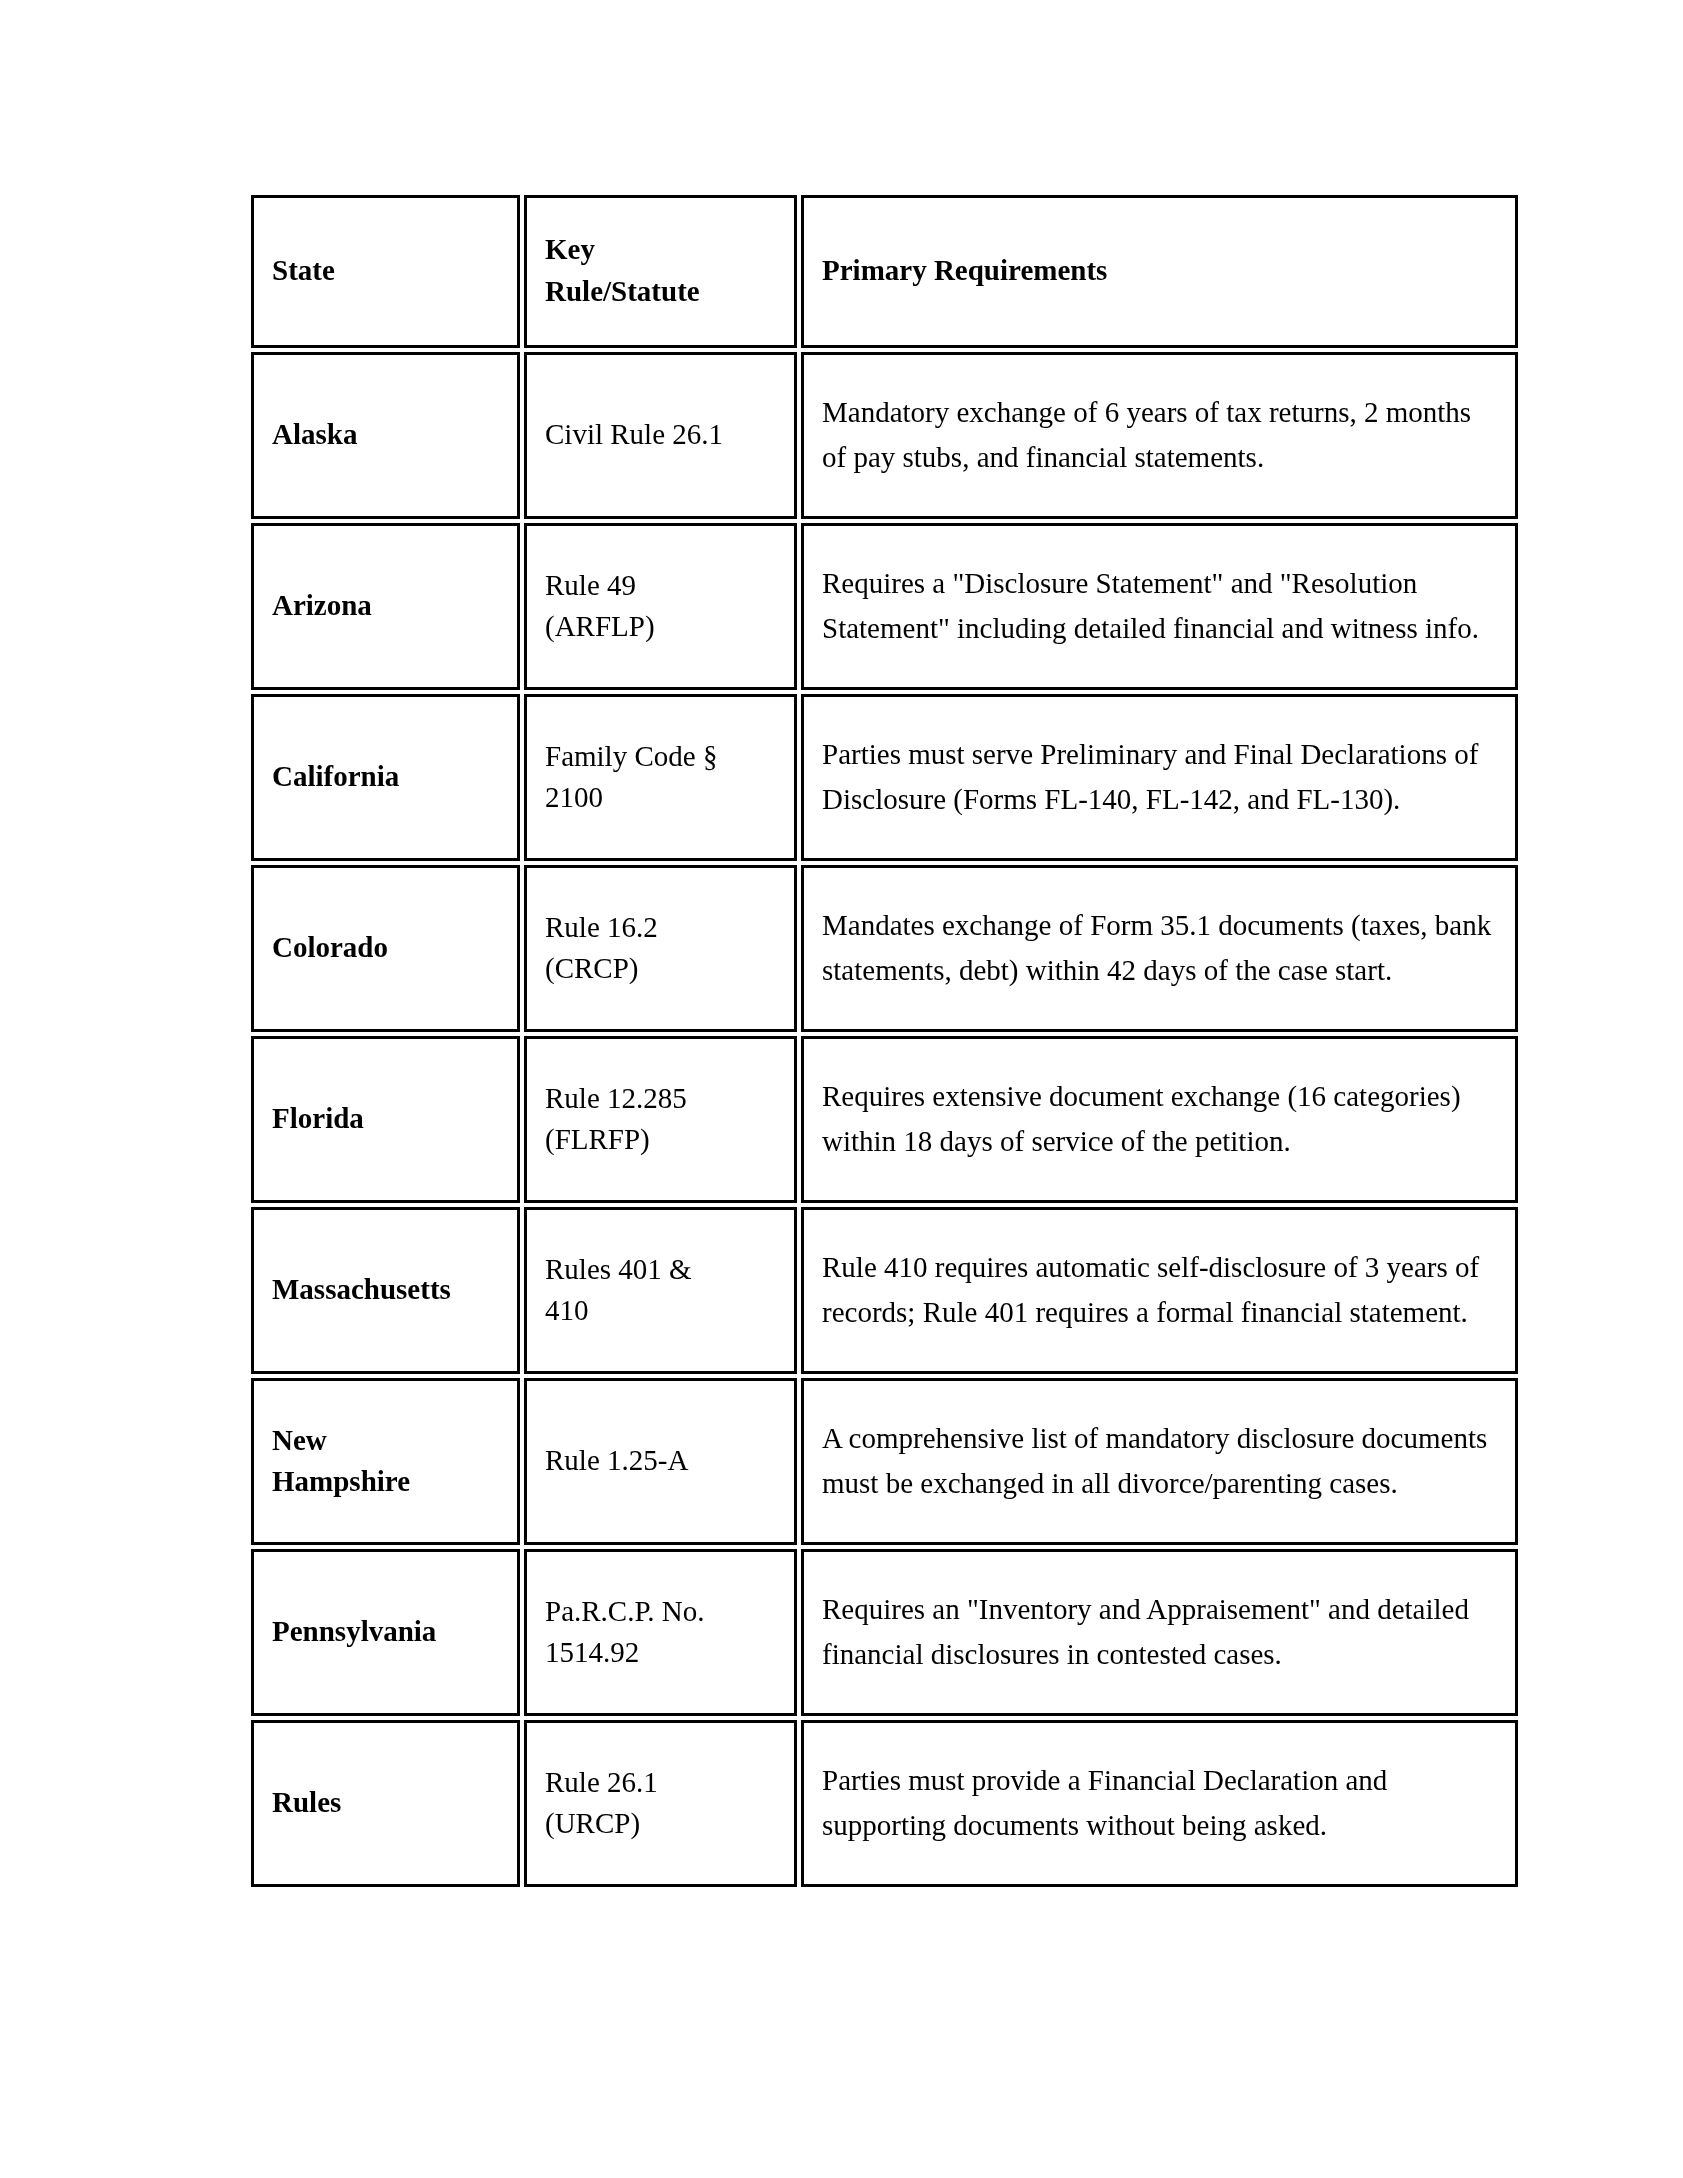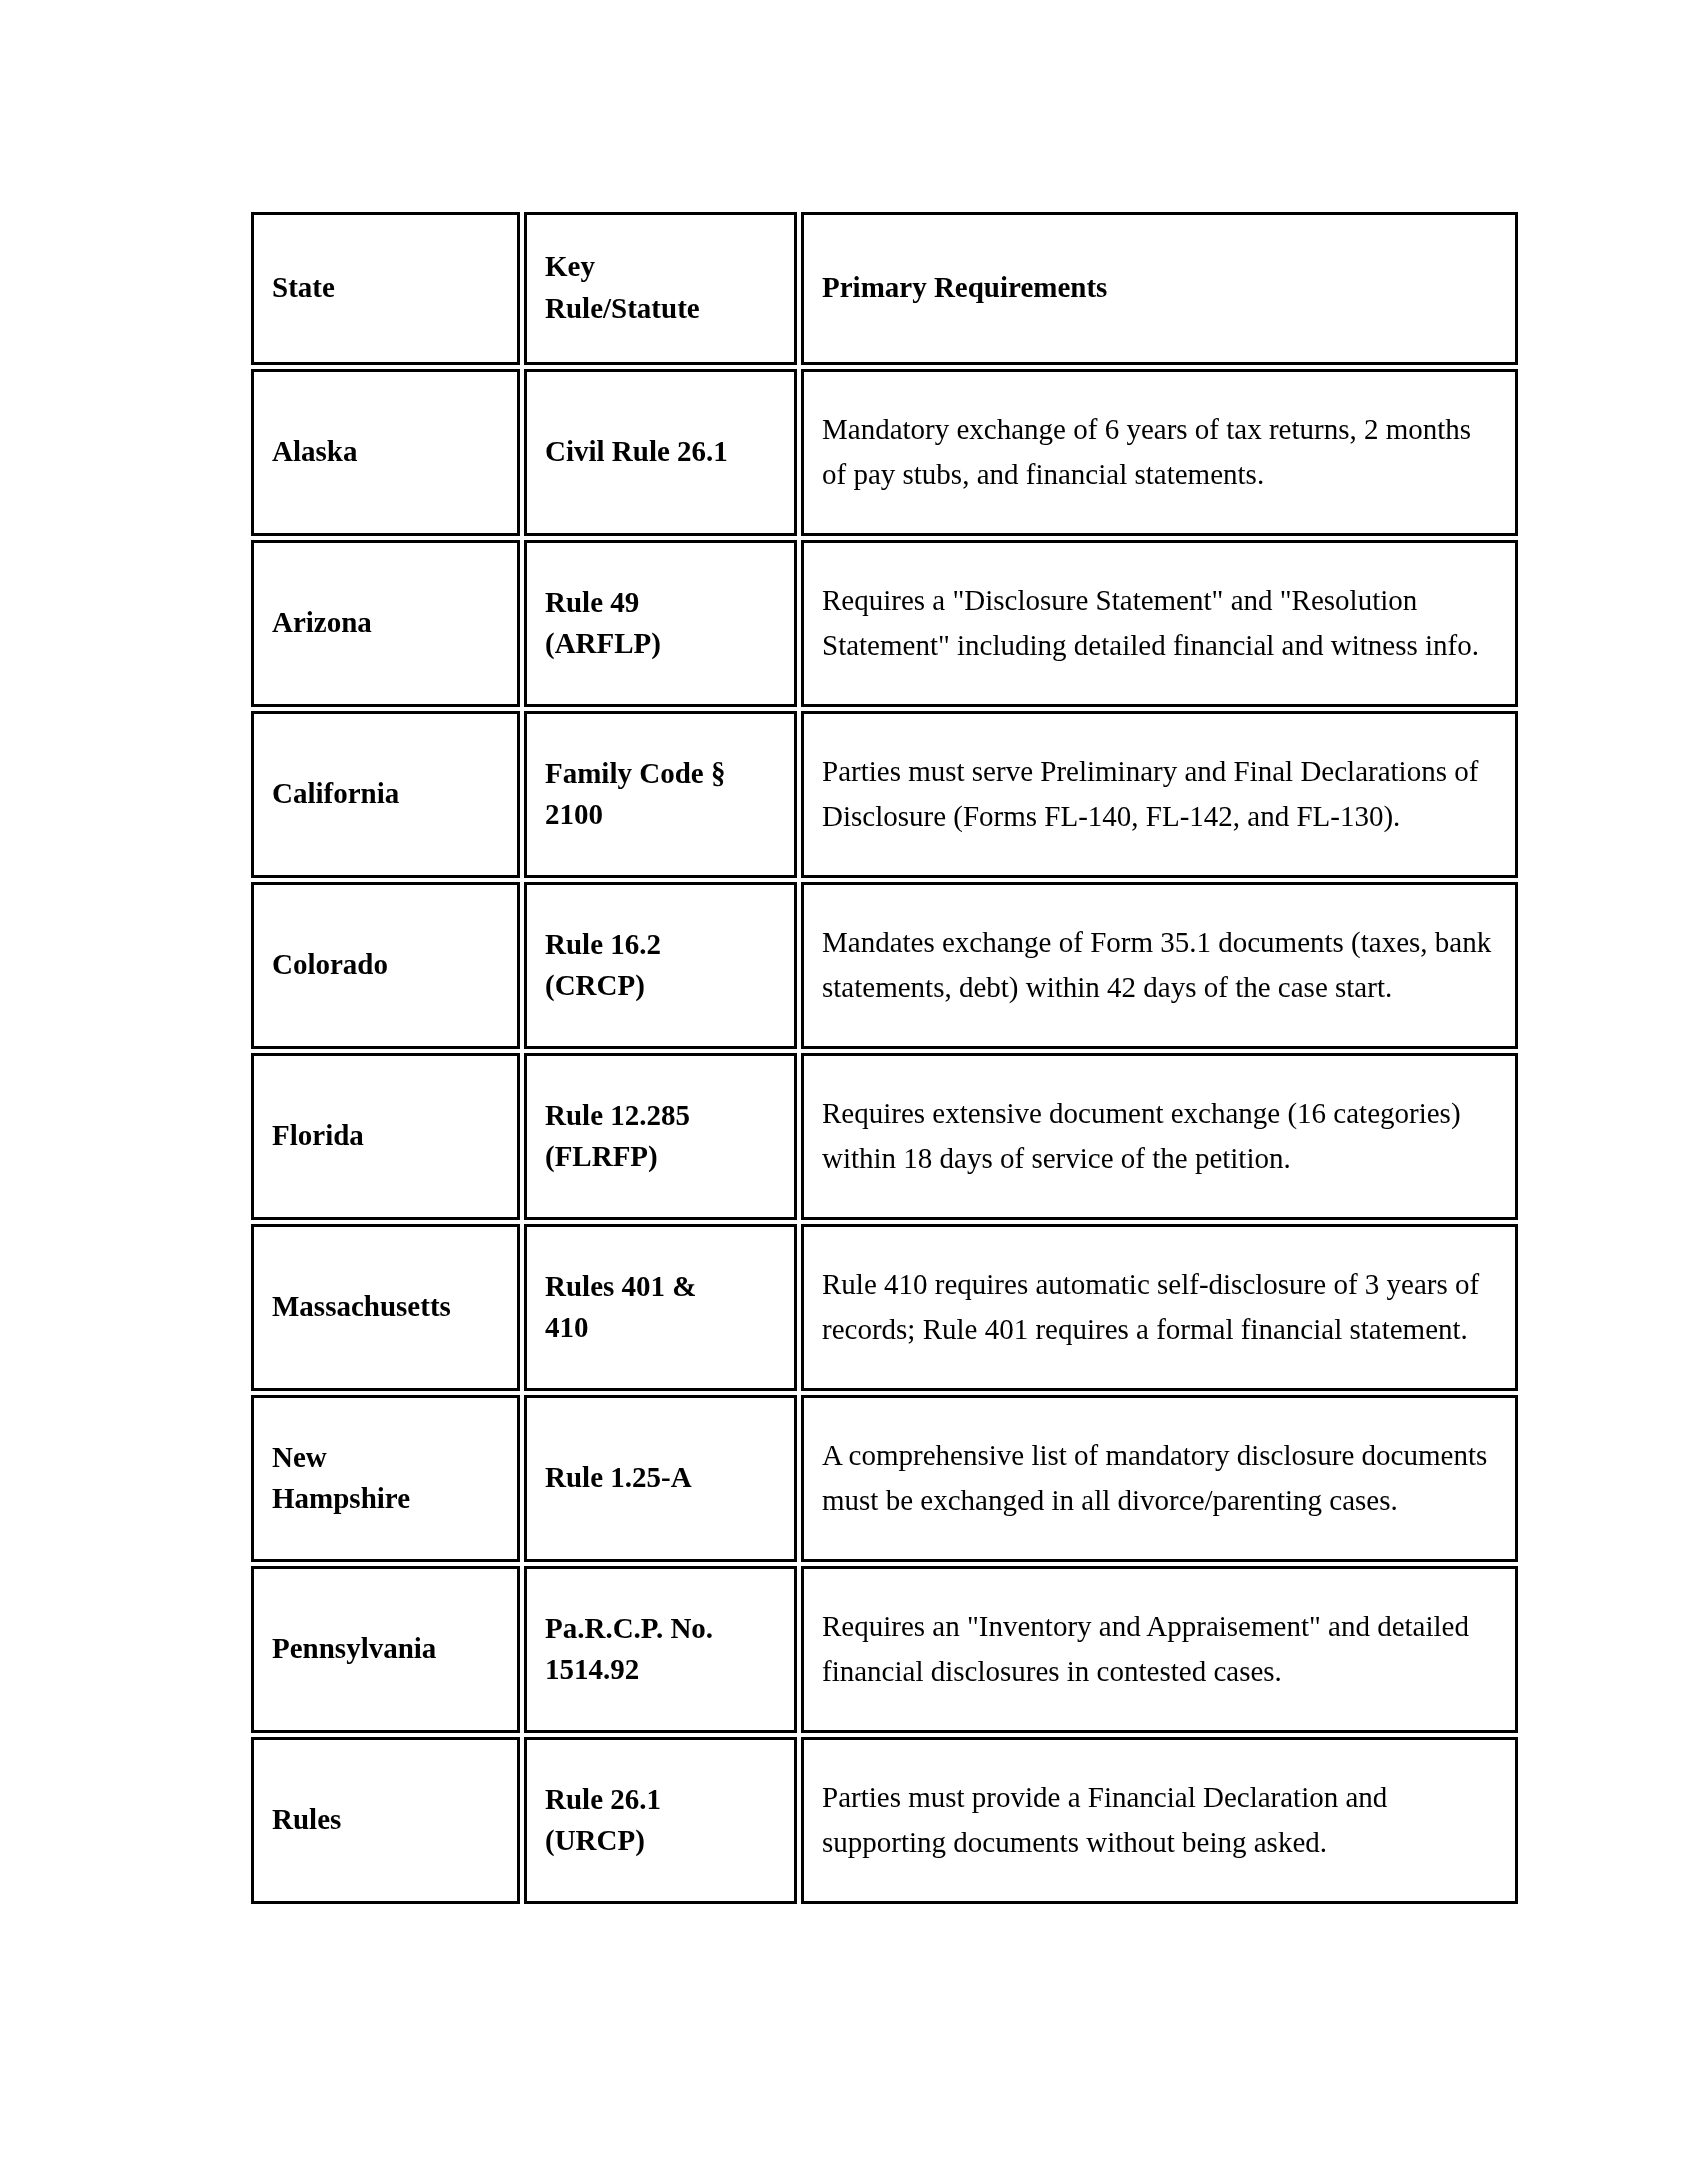--- a/index.html
+++ b/index.html
@@ -18,21 +18,21 @@
   .page {
     position: relative;
     width: 1683px;
     height: 2178px;
     background: #ffffff;
   }
 
   .table-wrap {
     position: absolute;
     left: 206px;
-    top: 212px;
+    top: 195px;
     width: 1259px;
     padding-left: 45px;
   }
 
   table.disclosure-table {
     border-collapse: separate;
     border-spacing: 4px 4px;
     width: 1259px;
     table-layout: fixed;
     margin: -4px;
@@ -62,21 +62,21 @@
   }
 
   
   .cell-state {
     font-weight: bold;
     font-size: 29px;
     line-height: 1.40;
     vertical-align: middle;
   }
   .cell-rule {
-    font-weight: bold;
+    font-weight: normal;
     font-size: 29px;
     line-height: 1.40;
     vertical-align: middle;
   }
   .cell-req {
     font-weight: normal;
     font-size: 29px;
     line-height: 1.52;
     vertical-align: middle;
   }

